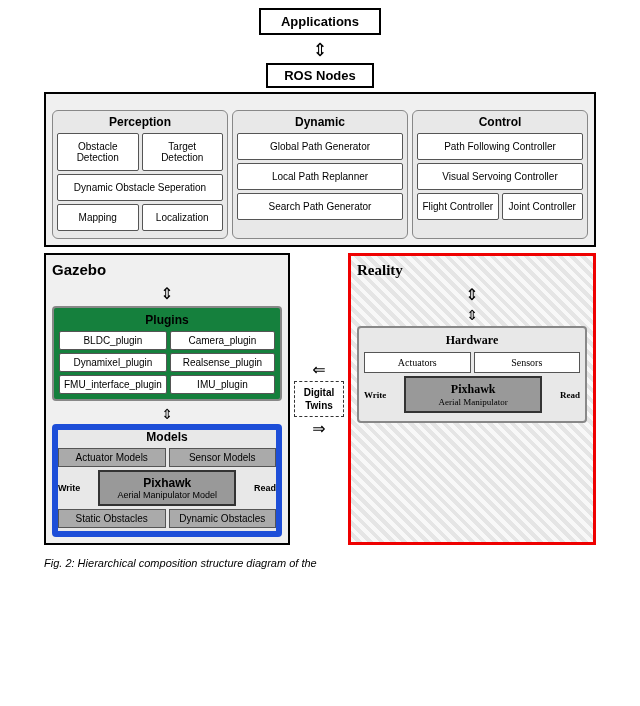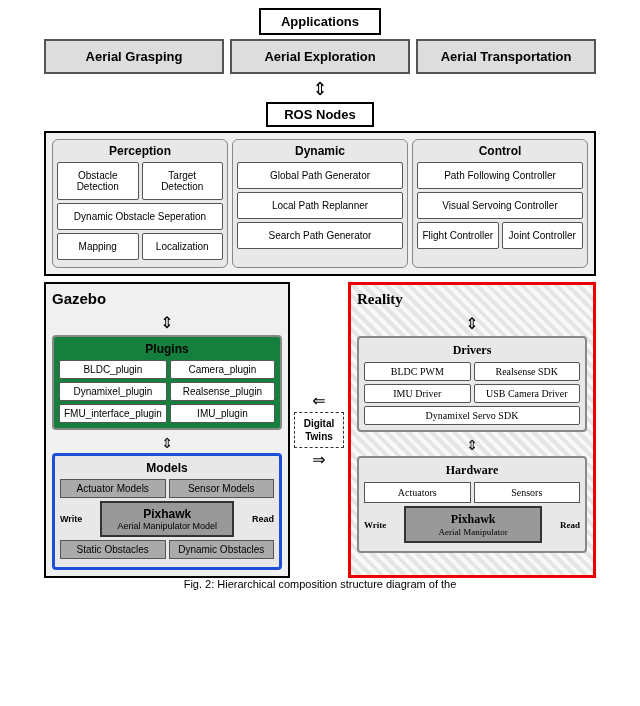--- a/index.html
+++ b/index.html
@@ -75,20 +75,21 @@
     .ros-container {
       border: 2px solid #000;
       padding: 6px;
       margin-bottom: 6px;
       background: #f0f0f0;
     }
 
     .ros-sections {
       display: flex;
       gap: 4px;
+      margin-top: 10px;
     }
 
     .ros-section {
       flex: 1;
       border: 1px solid #888;
       border-radius: 6px;
       padding: 4px;
       background: #e8e8e8;
     }
 
@@ -164,23 +165,22 @@
     .plugin-box {
       border: 1px solid #555;
       background: #fff;
       padding: 3px 4px;
       text-align: center;
       font-size: 10px;
       border-radius: 2px;
     }
 
     .models-container {
-      border: 3px solid #1d4ed8;
+      border: 6px solid #1d4ed8;
       border-radius: 4px;
-      padding: 5px;
       background: #e8e8e8;
     }
 
     .models-top-row {
       display: flex;
       gap: 3px;
       margin-bottom: 3px;
     }
 
     .model-box {
@@ -244,22 +244,22 @@
     }
 
     .vertical-arrow {
       text-align: center;
       font-size: 16px;
       margin: 3px 0;
     }
 
     .caption {
       font-size: 11px;
-      margin-top: 0;
-      text-align: center;
+      margin-top: 12px;
+      font-style: italic;
     }
 
     .reality-pattern {
       background-image: repeating-linear-gradient(
         45deg,
         transparent,
         transparent 4px,
         rgba(0,0,0,0.08) 4px,
         rgba(0,0,0,0.08) 8px
       );
@@ -285,31 +285,20 @@
 <body>
 
 <div class="diagram-container">
 
   <div class="applications-row">
     <div class="applications-box">
       <span>Applications</span>
     </div>
   </div>
 
-  <div class="app-boxes-row">
-    <div class="app-box">
-      <span>Aerial Grasping</span>
-    </div>
-    <div class="app-box">
-      <span>Aerial Exploration</span>
-    </div>
-    <div class="app-box">
-      <span>Aerial Transportation</span>
-    </div>
-  </div>
 
   <div class="arrow-row">⇕</div>
 
   <div class="ros-nodes-row">
     <div class="ros-nodes-box">
       <span>ROS Nodes</span>
     </div>
   </div>
 
   <div class="ros-container">
@@ -413,30 +402,20 @@
       <div style="font-size: 16px; margin-bottom:2px;">⇐</div>
       <div style="border: 1px dashed #333; padding:4px 3px; text-align:center; font-weight:bold; font-size:10px; line-height:1.3;">Digital Twins</div>
       <div style="font-size: 16px; margin-top:2px;">⇒</div>
     </div>
 
     <div class="reality-section reality-pattern" style="flex:1;">
       <div class="section-title-large">Reality</div>
 
       <div class="vertical-arrow">⇕</div>
 
-      <div class="drivers-container">
-        <div class="sub-title">Drivers</div>
-        <div class="plugin-grid" style="margin-bottom:3px;">
-          <div class="plugin-box">BLDC PWM</div>
-          <div class="plugin-box">Realsense SDK</div>
-          <div class="plugin-box">IMU Driver</div>
-          <div class="plugin-box">USB Camera Driver</div>
-        </div>
-        <div class="plugin-box">Dynamixel Servo SDK</div>
-      </div>
 
       <div class="double-arrow">⇕</div>
 
       <div class="hardware-container">
         <div class="sub-title">Hardware</div>
         <div class="hardware-actuators-row">
           <div class="hw-box">Actuators</div>
           <div class="hw-box">Sensors</div>
         </div>
         <div class="pixhawk-row">

